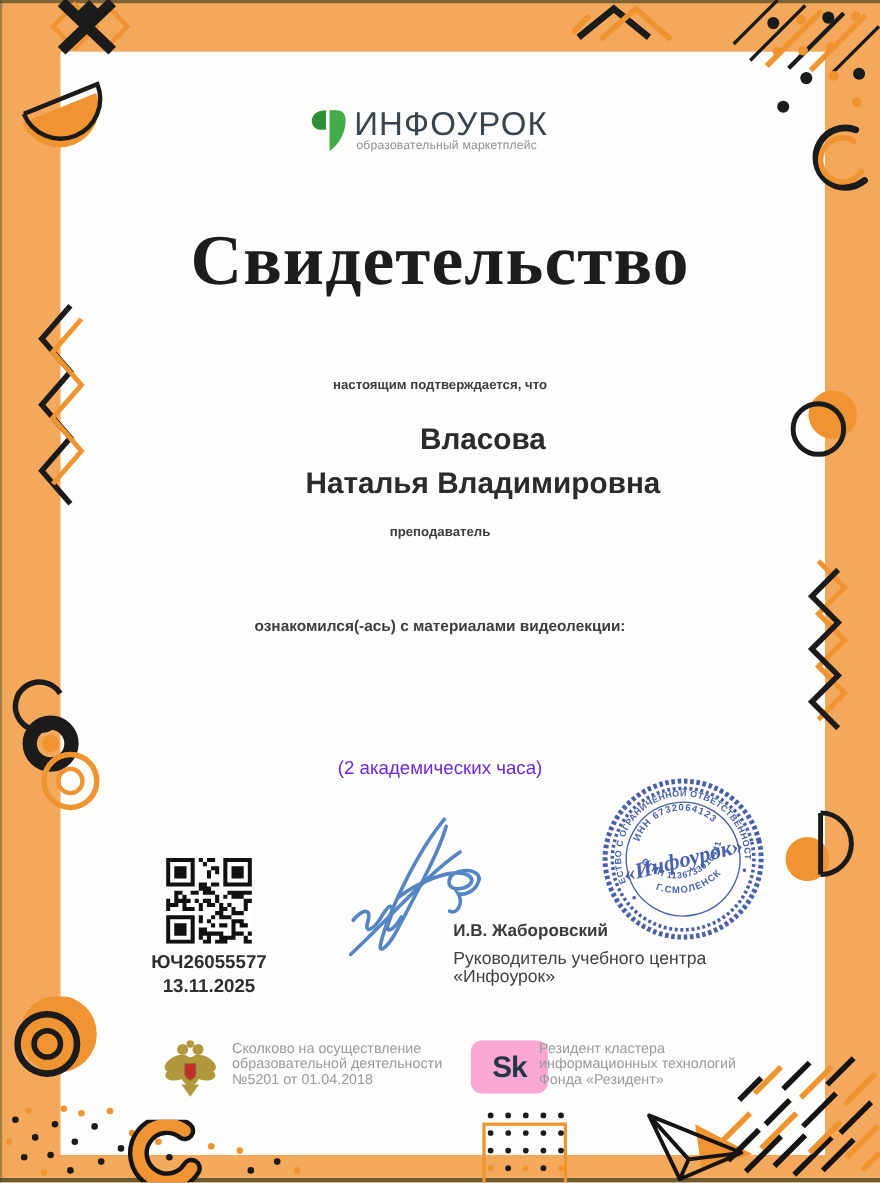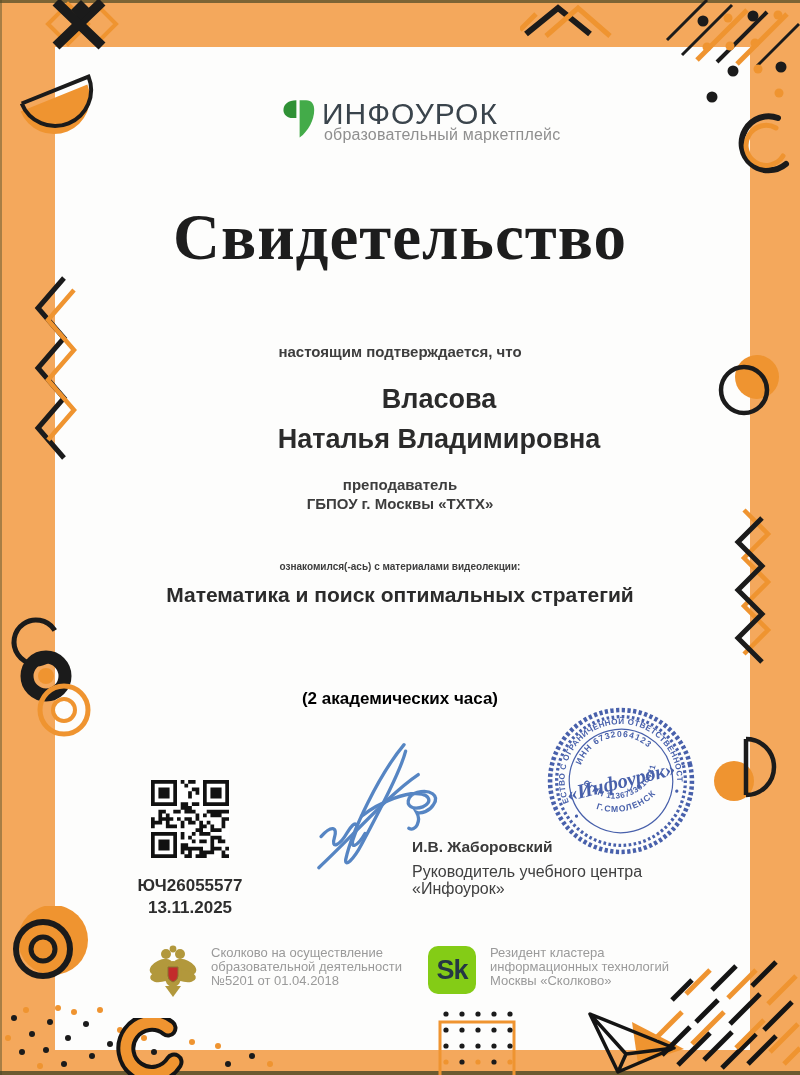--- a/index.html
+++ b/index.html
@@ -3,32 +3,32 @@
 <meta charset="utf-8">
 <style>
   html,body{margin:0;padding:0;background:#e8e4da;}
   .page{position:relative;width:800px;height:1075px;margin:0 auto;background:#F4A85C;overflow:hidden;
         font-family:"Liberation Sans",sans-serif;
         box-shadow:inset 0 3px 0 rgba(84,78,40,.75), inset 0 -4px 0 rgba(74,70,38,.8), inset 2px 0 0 rgba(90,84,46,.5);}
   .abs{position:absolute;}
   .inner{position:absolute;left:55px;top:47px;width:695px;height:1003px;background:#fdfdfc;}
   .ctr{width:100%;text-align:center;}
   .title{font-family:"Liberation Serif",serif;font-size:65px;color:#1d1d1d;letter-spacing:1px;font-weight:700;}
-  .small-bold{font-size:15px;font-weight:bold;color:#3d3d3d;}
+  .small-bold{font-size:12px;font-weight:bold;color:#3d3d3d;}
   .name{font-size:27px;font-weight:bold;color:#2b2b2b;line-height:42px;padding-left:39px;}
   .course-name{font-size:21px;font-weight:bold;color:#2b2b2b;}
-  .hours{font-size:17px;font-weight:bold;color:#000000;}
-  .cred{font-size:17px;font-weight:bold;color:#2e2e2e;line-height:22px;text-align:center;margin-top:11px;}
+  .hours{font-size:17px;font-weight:normal;color:#6d28d9;}
+  .cred{font-size:17px;font-weight:bold;color:#2e2e2e;line-height:22px;text-align:center;}
   .logo-title{font-size:30px;font-weight:normal;color:#3a444c;letter-spacing:1px;}
-  .logo-sub{font-size:16px;color:#8f8f8f;letter-spacing:.2px;}
+  .logo-sub{font-size:11px;color:#8f8f8f;letter-spacing:.2px;}
   .sig-name{font-size:15.5px;font-weight:bold;color:#3a3a3a;}
   .sig-role{font-size:16px;color:#404040;line-height:17px;}
   .foot-text{font-size:13px;color:#9a9a9a;line-height:13.5px;}
   .foot-text div{margin-bottom:0.5px;}
-  .sk-box{width:48px;height:48px;border-radius:10px;background:#84cc16;display:flex;align-items:center;justify-content:center;}
+  .sk-box{width:70px;height:48px;border-radius:10px;background:#f9a8d4;display:flex;align-items:center;justify-content:center;}
   .sk-box span{font-size:27px;font-weight:bold;color:#253744;letter-spacing:-1px;}
   .stamp{transform:rotate(-14deg);opacity:.93;}
   .stamp text{font-family:"Liberation Sans",sans-serif;fill:#3B55A5;font-weight:bold;}
   .stamp .st-center{font-family:"Liberation Serif",serif;font-style:italic;font-size:20px;}
   svg{display:block;}
 </style>
 </head>
 <body>
 
 <div class="page">
@@ -203,24 +203,22 @@
   <div class="abs logo-sub" style="left:324px;top:126px">образовательный маркетплейс</div>
 
   <div class="abs ctr title" style="left:0;top:200px">Свидетельство</div>
 
   <div class="abs ctr small-bold" style="left:0;top:343px">настоящим подтверждается, что</div>
 
   <div class="abs ctr name" style="left:0;top:378px">Власова</div>
   <div class="abs ctr name" style="left:0;top:418px">Наталья Владимировна</div>
 
   <div class="abs ctr small-bold" style="left:0;top:476px">преподаватель</div>
-  <div class="abs ctr small-bold" style="left:0;top:495px">ГБПОУ г. Москвы «ТХТХ»</div>
-
-  <div class="abs ctr small-bold" style="left:0;top:561px;font-size:10px">ознакомился(-ась) с материалами видеолекции:</div>
-  <div class="abs ctr course-name" style="left:0;top:583px">Математика и поиск оптимальных стратегий</div>
+
+  <div class="abs ctr small-bold" style="left:0;top:561px;font-size:14px">ознакомился(-ась) с материалами видеолекции:</div>
 
   <div class="abs ctr hours" style="left:0;top:689px">(2 академических часа)</div>
 
   <div class="abs" style="left:151px;top:780px">
     <svg id="qr-svg" width="78" height="78" viewBox="0 0 84 84" style="background:#fff">
         <path d="M32,0h4v4h-4zM40,0h4v4h-4zM44,0h4v4h-4zM36,4h4v4h-4zM44,8h4v4h-4zM48,8h4v4h-4zM40,12h4v4h-4zM48,12h4v4h-4zM40,16h4v4h-4zM32,24h4v4h-4zM36,24h4v4h-4zM44,24h4v4h-4zM48,24h4v4h-4zM32,28h4v4h-4zM36,28h4v4h-4zM40,28h4v4h-4zM8,32h4v4h-4zM12,32h4v4h-4zM24,32h4v4h-4zM28,32h4v4h-4zM36,32h4v4h-4zM40,32h4v4h-4zM44,32h4v4h-4zM60,32h4v4h-4zM64,32h4v4h-4zM68,32h4v4h-4zM72,32h4v4h-4zM76,32h4v4h-4zM80,32h4v4h-4zM8,36h4v4h-4zM16,36h4v4h-4zM48,36h4v4h-4zM56,36h4v4h-4zM64,36h4v4h-4zM68,36h4v4h-4zM72,36h4v4h-4zM0,40h4v4h-4zM8,40h4v4h-4zM12,40h4v4h-4zM16,40h4v4h-4zM20,40h4v4h-4zM28,40h4v4h-4zM36,40h4v4h-4zM40,40h4v4h-4zM48,40h4v4h-4zM76,40h4v4h-4zM80,40h4v4h-4zM0,44h4v4h-4zM4,44h4v4h-4zM8,44h4v4h-4zM16,44h4v4h-4zM32,44h4v4h-4zM40,44h4v4h-4zM44,44h4v4h-4zM52,44h4v4h-4zM60,44h4v4h-4zM76,44h4v4h-4zM0,48h4v4h-4zM16,48h4v4h-4zM20,48h4v4h-4zM24,48h4v4h-4zM32,48h4v4h-4zM52,48h4v4h-4zM56,48h4v4h-4zM64,48h4v4h-4zM76,48h4v4h-4zM48,52h4v4h-4zM52,52h4v4h-4zM64,52h4v4h-4zM68,52h4v4h-4zM72,52h4v4h-4zM32,56h4v4h-4zM44,56h4v4h-4zM52,56h4v4h-4zM56,56h4v4h-4zM60,56h4v4h-4zM32,60h4v4h-4zM40,60h4v4h-4zM64,60h4v4h-4zM68,60h4v4h-4zM72,60h4v4h-4zM44,64h4v4h-4zM52,64h4v4h-4zM56,64h4v4h-4zM64,64h4v4h-4zM72,64h4v4h-4zM76,64h4v4h-4zM32,68h4v4h-4zM36,68h4v4h-4zM64,68h4v4h-4zM32,72h4v4h-4zM36,72h4v4h-4zM40,72h4v4h-4zM44,72h4v4h-4zM48,72h4v4h-4zM52,72h4v4h-4zM64,72h4v4h-4zM68,72h4v4h-4zM72,72h4v4h-4zM80,72h4v4h-4zM32,76h4v4h-4zM40,76h4v4h-4zM52,76h4v4h-4zM56,76h4v4h-4zM60,76h4v4h-4zM64,76h4v4h-4zM76,76h4v4h-4zM36,80h4v4h-4zM40,80h4v4h-4zM48,80h4v4h-4zM52,80h4v4h-4zM56,80h4v4h-4zM76,80h4v4h-4zM80,80h4v4h-4z" fill="#111"></path>
         <path d="M0,0h28v28h-28zM4,4v20h20v-20zM8,8h12v12h-12z" fill="#111" fill-rule="evenodd"></path>
         <path d="M56,0h28v28h-28zM60,4v20h20v-20zM64,8h12v12h-12z" fill="#111" fill-rule="evenodd"></path>
         <path d="M0,56h28v28h-28zM4,60v20h20v-20zM8,64h12v12h-12z" fill="#111" fill-rule="evenodd"></path>
       </svg>
@@ -280,16 +278,16 @@
     <div>образовательной деятельности</div>
     <div>№5201 от 01.04.2018</div>
   </div>
 
   <div class="abs sk-box" style="left:428px;top:946px">
     <span>Sk</span>
   </div>
   <div class="abs foot-text" style="left:490px;top:946px">
     <div>Резидент кластера</div>
     <div>информационных технологий</div>
-    <div>Москвы «Сколково»</div>
+    <div>Фонда «Резидент»</div>
   </div>
 
 </div>
 
 </body></html>

